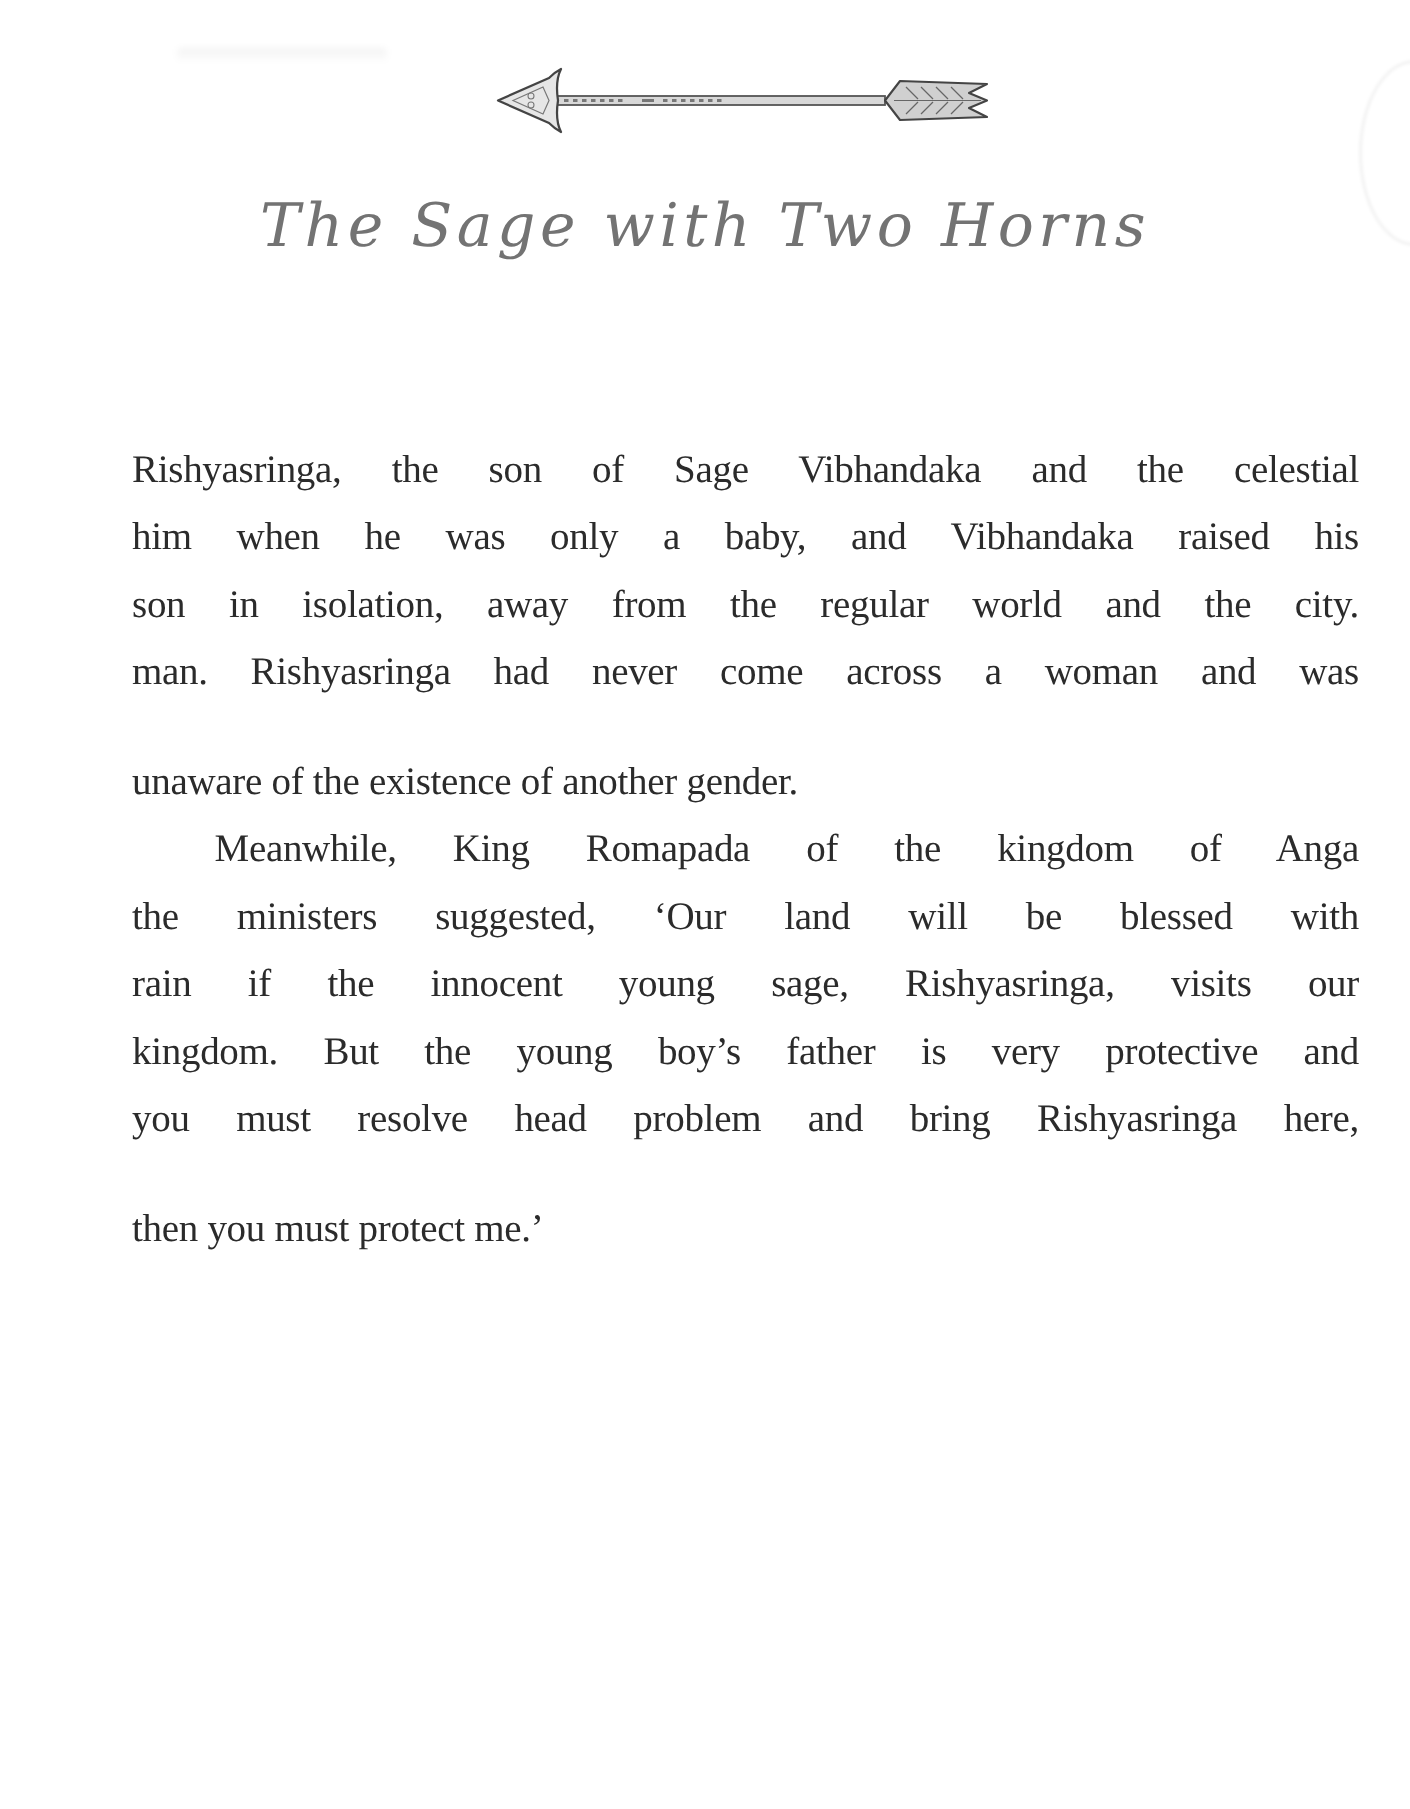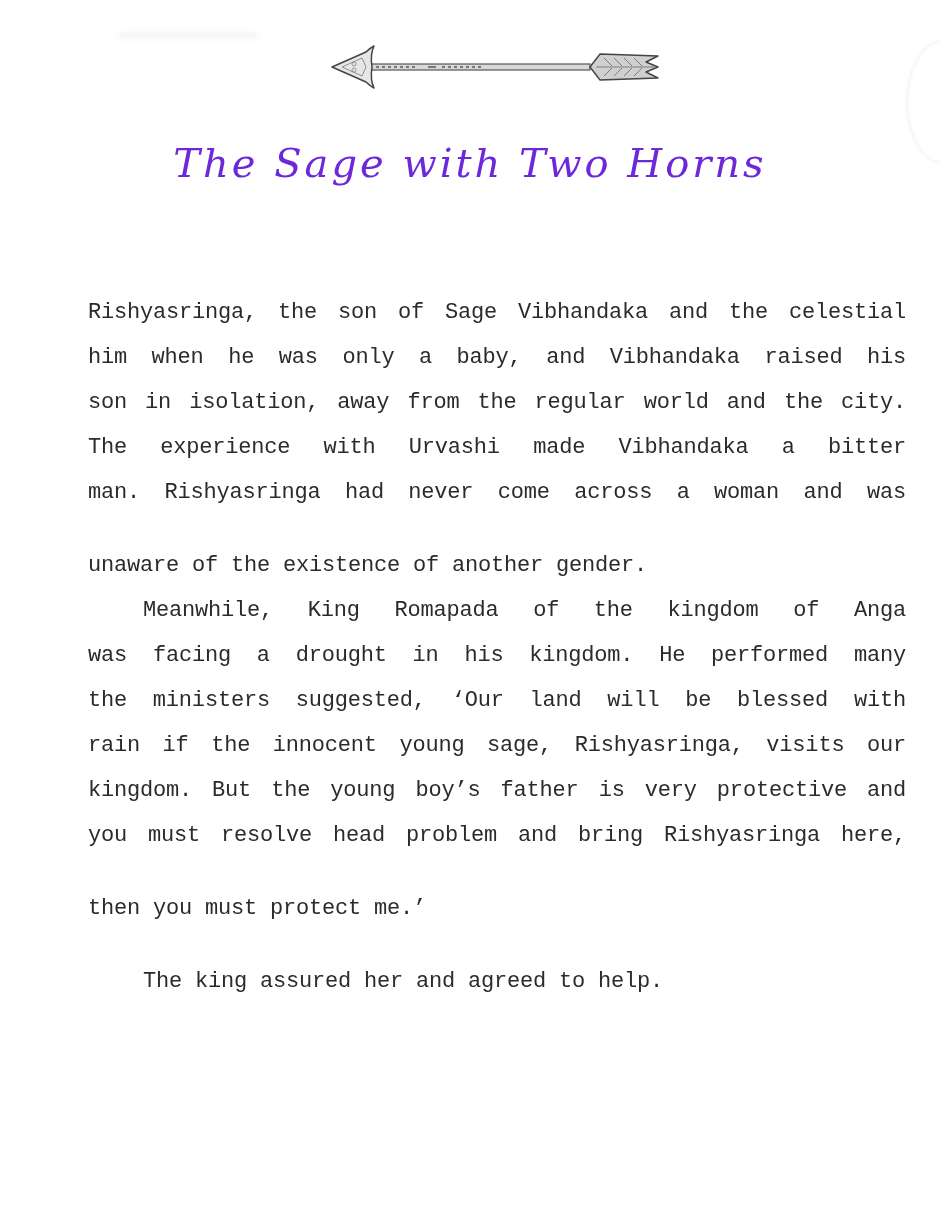--- a/index.html
+++ b/index.html
@@ -45,39 +45,38 @@
     .title {
       position: absolute;
       left: 0;
       right: 0;
       top: 128px;
       text-align: center;
       font-family: "DejaVu Serif", "Liberation Serif", serif;
       font-style: italic;
       font-size: 40px;
       letter-spacing: 3px;
-      color: #6d28d9;
-      margin: 12px;
+      color: #737373;
+      margin: 0;
       font-weight: normal;
     }
     .body-text {
       position: absolute;
       left: 88px;
       top: 290px;
       width: 818px;
     }
     .line {
-      font-size: 22px;
+      font-size: 26px;
       line-height: 45px;
       height: 45px;
       white-space: nowrap;
       text-align: justify;
       text-align-last: justify;
       letter-spacing: -0.2px;
-      font-family: Liberation Mono, monospace;
     }
     .line.last {
       text-align-last: left;
       margin-top: 28px;
     }
     .line.indent {
       padding-left: 55px;
     }
   </style>
 </head>
@@ -129,34 +128,29 @@
 </div>
 
 <h1 class="title">The Sage with Two Horns</h1>
 
 <div class="body-text">
 
   <div>
     <div class="line">Rishyasringa, the son of Sage Vibhandaka and the celestial</div>
     <div class="line">him when he was only a baby, and Vibhandaka raised his</div>
     <div class="line">son in isolation, away from the regular world and the city.</div>
-    <div class="line">The experience with Urvashi made Vibhandaka a bitter</div>
     <div class="line">man. Rishyasringa had never come across a woman and was</div>
     <div class="line last">unaware of the existence of another gender.</div>
   </div>
 
   <div>
     <div class="line indent">Meanwhile, King Romapada of the kingdom of Anga</div>
-    <div class="line">was facing a drought in his kingdom. He performed many</div>
     <div class="line">the ministers suggested, ‘Our land will be blessed with</div>
     <div class="line">rain if the innocent young sage, Rishyasringa, visits our</div>
     <div class="line">kingdom. But the young boy’s father is very protective and</div>
     <div class="line">you must resolve head problem and bring Rishyasringa here,</div>
   </div>
 
   <div>
     <div class="line last">then you must protect me.’</div>
   </div>
 
-  <div>
-    <div class="line indent last">The king assured her and agreed to help.</div>
-  </div>
 </div>
 
 </body></html>

